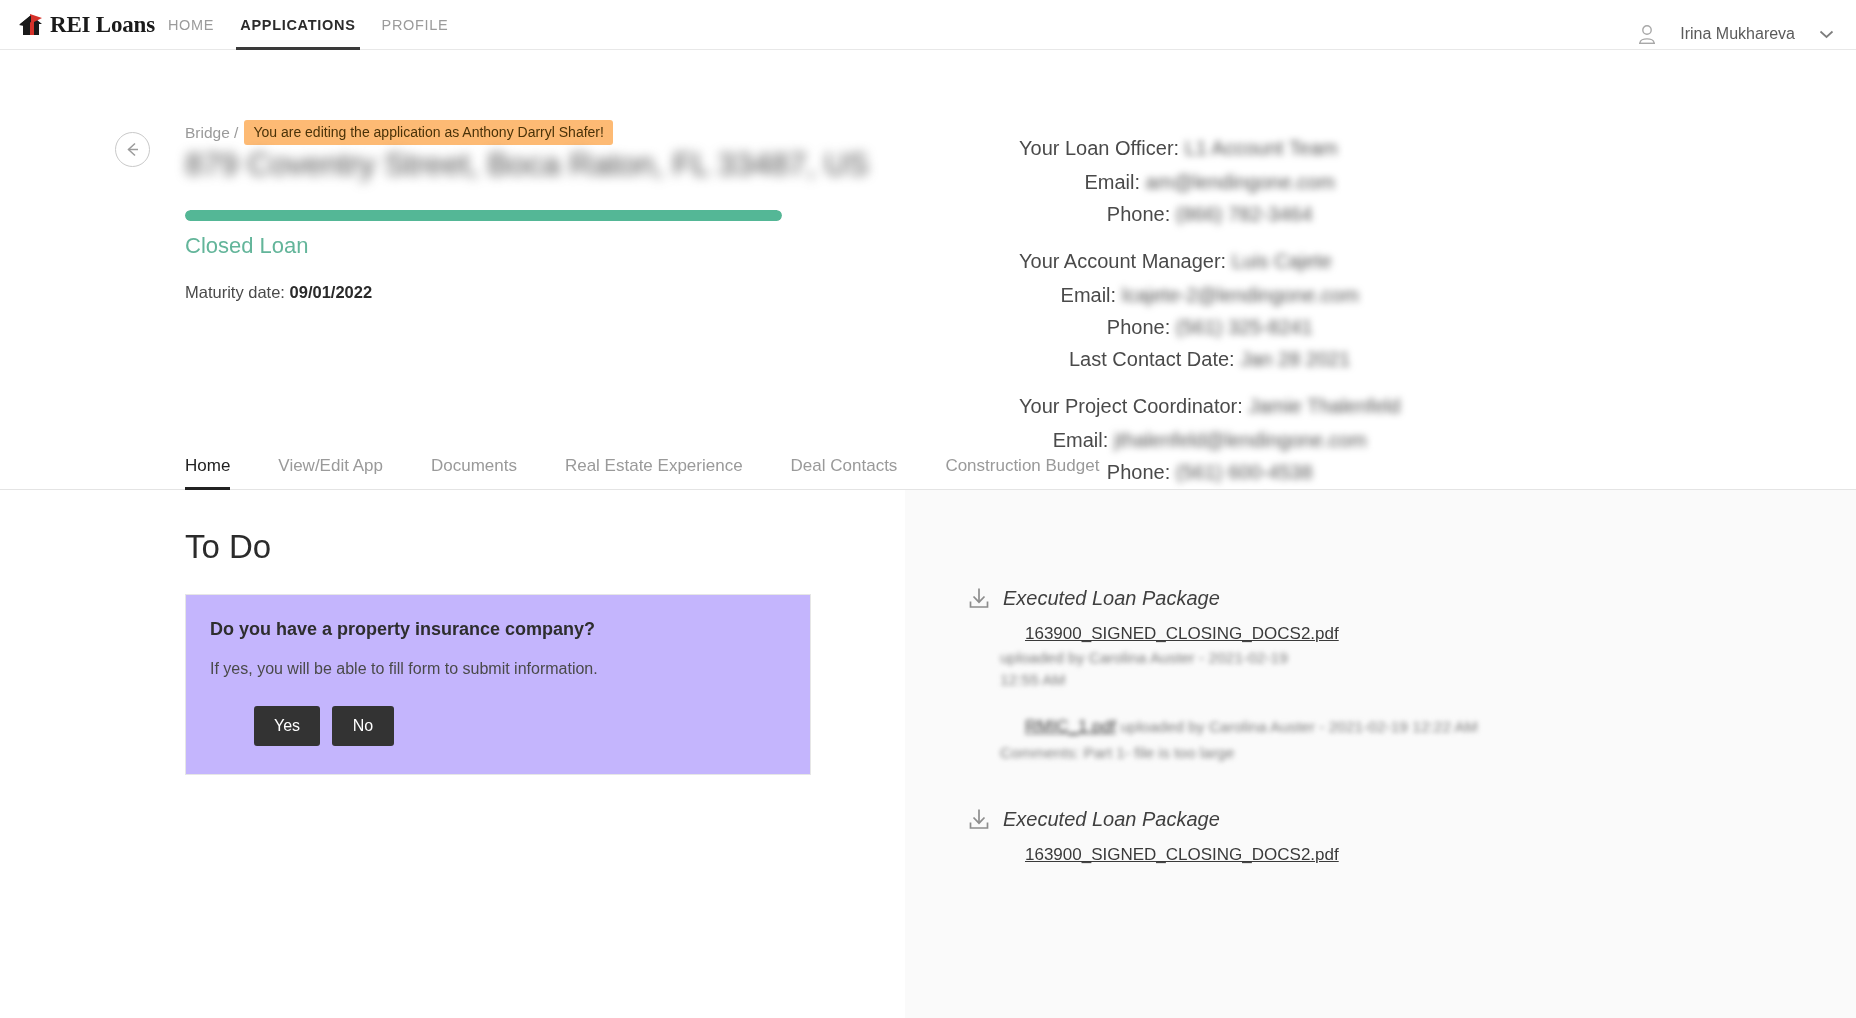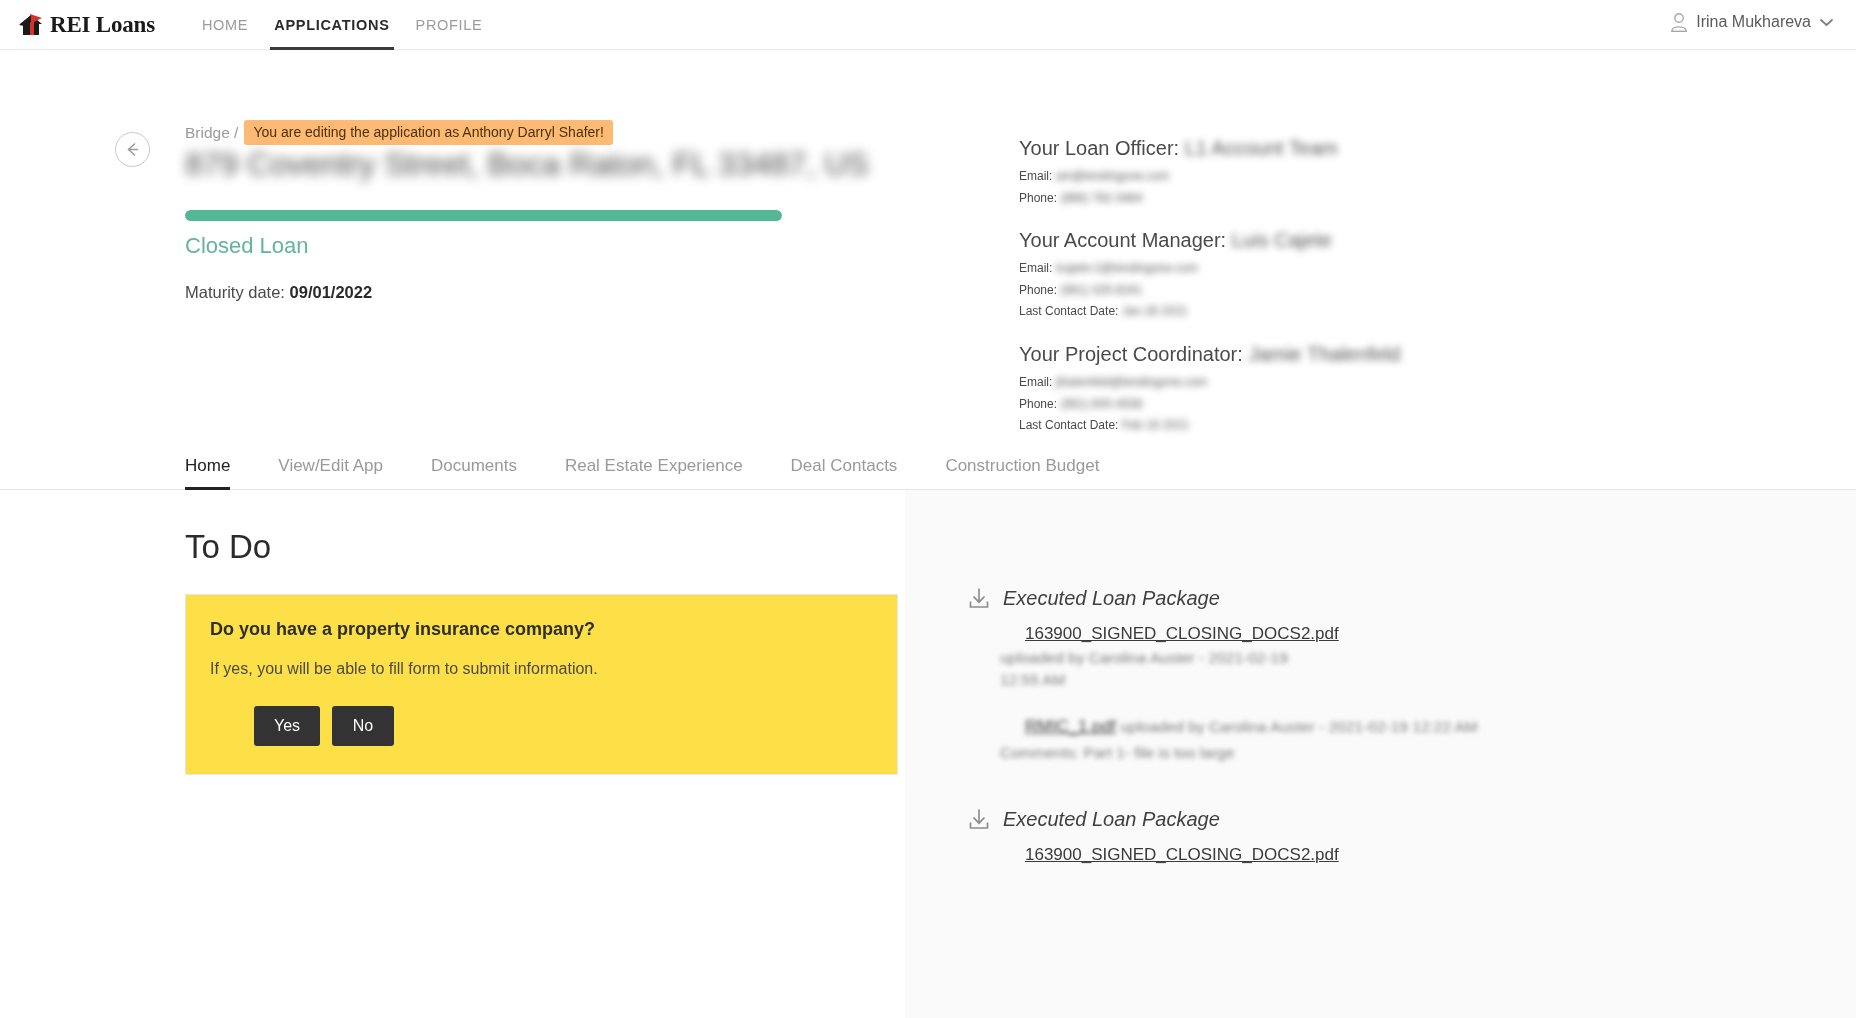--- a/index.html
+++ b/index.html
@@ -16,21 +16,21 @@
   .topbar {
     position: relative;
     height: 50px;
     display: flex;
     align-items: center;
     border-bottom: 1px solid #e8e8e8;
     background: #fff;
   }
   .brand {
     display: flex; align-items: center;
-    margin-left: 18px; margin-right: 34px;
+    margin-left: 18px; 
     gap: 6px;
   }
   .brand-mark { width: 26px; height: 24px; display: block; }
   .brand-text {
     font-family: "Liberation Serif", serif;
     font-weight: bold;
     font-size: 23px;
     color: #1a1a1a;
     letter-spacing: -0.2px;
   }
@@ -45,22 +45,22 @@
     cursor: pointer;
     height: 50px;
   }
   .nav-link.active { color: #2b2b2b; font-weight: bold; }
   .nav-link.active::after {
     content: "";
     position: absolute; left: 9px; right: 9px; bottom: 0;
     height: 3px; background: #3a3a3a;
   }
   .user-area {
-    position: absolute; right: 22px; top: 0; height: 44px;
-    display: flex; align-items: center; gap: 8px;
+    position: absolute; right: 22px; top: 12px; height: 44px;
+    display: flex; align-items: center; gap: 24px;
     cursor: pointer;
   }
   .user-icon { width: 18px; height: 20px; display: block; }
   .user-name { font-size: 16px; color: #5b5b5b; }
   .chev { width: 15px; height: 10px; display: block; }
 
   
   .header-wrap { position: relative; height: 440px; }
 
   .back-btn {
@@ -110,21 +110,21 @@
     position: absolute; left: 185px; top: 233px;
     font-size: 16.5px; color: #4a4a4a;
   }
   .maturity b { color: #2a2a2a; }
 
   
   .contacts { position: absolute; left: 1019px; top: 86px; }
   .contact-group { margin-bottom: 22px; }
   .contact-group:last-child { margin-bottom: 0; }
   .contact-name-line { font-size: 20px; color: #4a4a4a; margin-bottom: 8px; line-height: 1.25; }
-  .contact-row { font-size: 12px; color: #4a4a4a; margin-bottom: 6px; line-height: 1.3; }
+  .contact-row { font-size: 20px; color: #4a4a4a; margin-bottom: 6px; line-height: 1.3; text-align: center; }
   .contact-row:last-child { margin-bottom: 0; }
   .blurv { filter: blur(3.6px); color: #555; user-select: none; }
   .contact-name-line .blurv { filter: blur(3.9px); font-weight: 500; }
 
   
   .tabbar {
     position: absolute; left: 0; top: 440px; right: 0;
     height: 50px;
     border-bottom: 1px solid #e4e4e4;
     display: flex; align-items: flex-end;
@@ -154,22 +154,22 @@
     background: #fafafa;
     overflow: hidden;
   }
 
   .todo-title {
     position: absolute; left: 185px; top: 38px;
     font-size: 33px; color: #2b2b2b; font-weight: 400;
   }
   .todo-card {
     position: absolute; left: 185px; top: 104px;
-    width: 713px;
-    background: #fde047;
+    width: 626px;
+    background: #c4b5fd;
     border: 1px solid #e6e6e6;
     padding: 24px 24px 28px 24px;
   }
   .todo-q { font-size: 18px; font-weight: bold; color: #2e2e2e; margin-bottom: 20px; }
   .todo-sub { font-size: 16px; color: #4a4a4a; margin-bottom: 28px; }
   .btn-row { display: flex; gap: 12px; padding-left: 44px; }
   .btn {
     background: #333333; color: #fff;
     border: none; border-radius: 3px;
     font-size: 16px;

